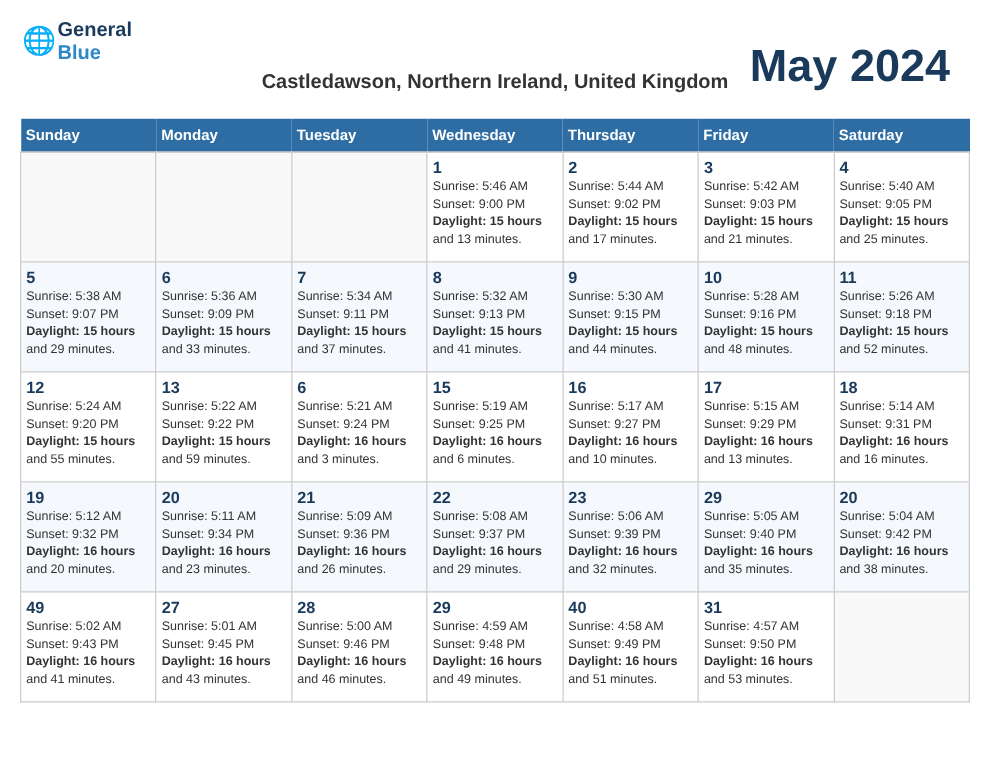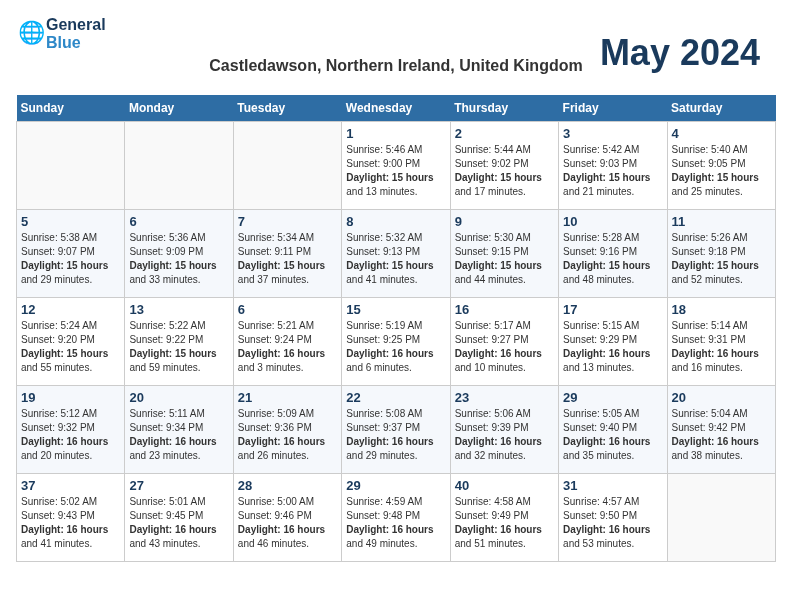--- a/index.html
+++ b/index.html
@@ -223,21 +223,21 @@
           <span class="day-number">29</span>
           <div class="day-info">Sunrise: 5:05 AM<br>Sunset: 9:40 PM<br><b>Daylight: 16 hours</b><br>and 35 minutes.</div>
         </td>
         <td>
           <span class="day-number">20</span>
           <div class="day-info">Sunrise: 5:04 AM<br>Sunset: 9:42 PM<br><b>Daylight: 16 hours</b><br>and 38 minutes.</div>
         </td>
       </tr>
       <tr>
         <td>
-          <span class="day-number">37</span>
+          <span class="day-number">49</span>
           <div class="day-info">Sunrise: 5:02 AM<br>Sunset: 9:43 PM<br><b>Daylight: 16 hours</b><br>and 41 minutes.</div>
         </td>
         <td>
           <span class="day-number">27</span>
           <div class="day-info">Sunrise: 5:01 AM<br>Sunset: 9:45 PM<br><b>Daylight: 16 hours</b><br>and 43 minutes.</div>
         </td>
         <td>
           <span class="day-number">28</span>
           <div class="day-info">Sunrise: 5:00 AM<br>Sunset: 9:46 PM<br><b>Daylight: 16 hours</b><br>and 46 minutes.</div>
         </td>

